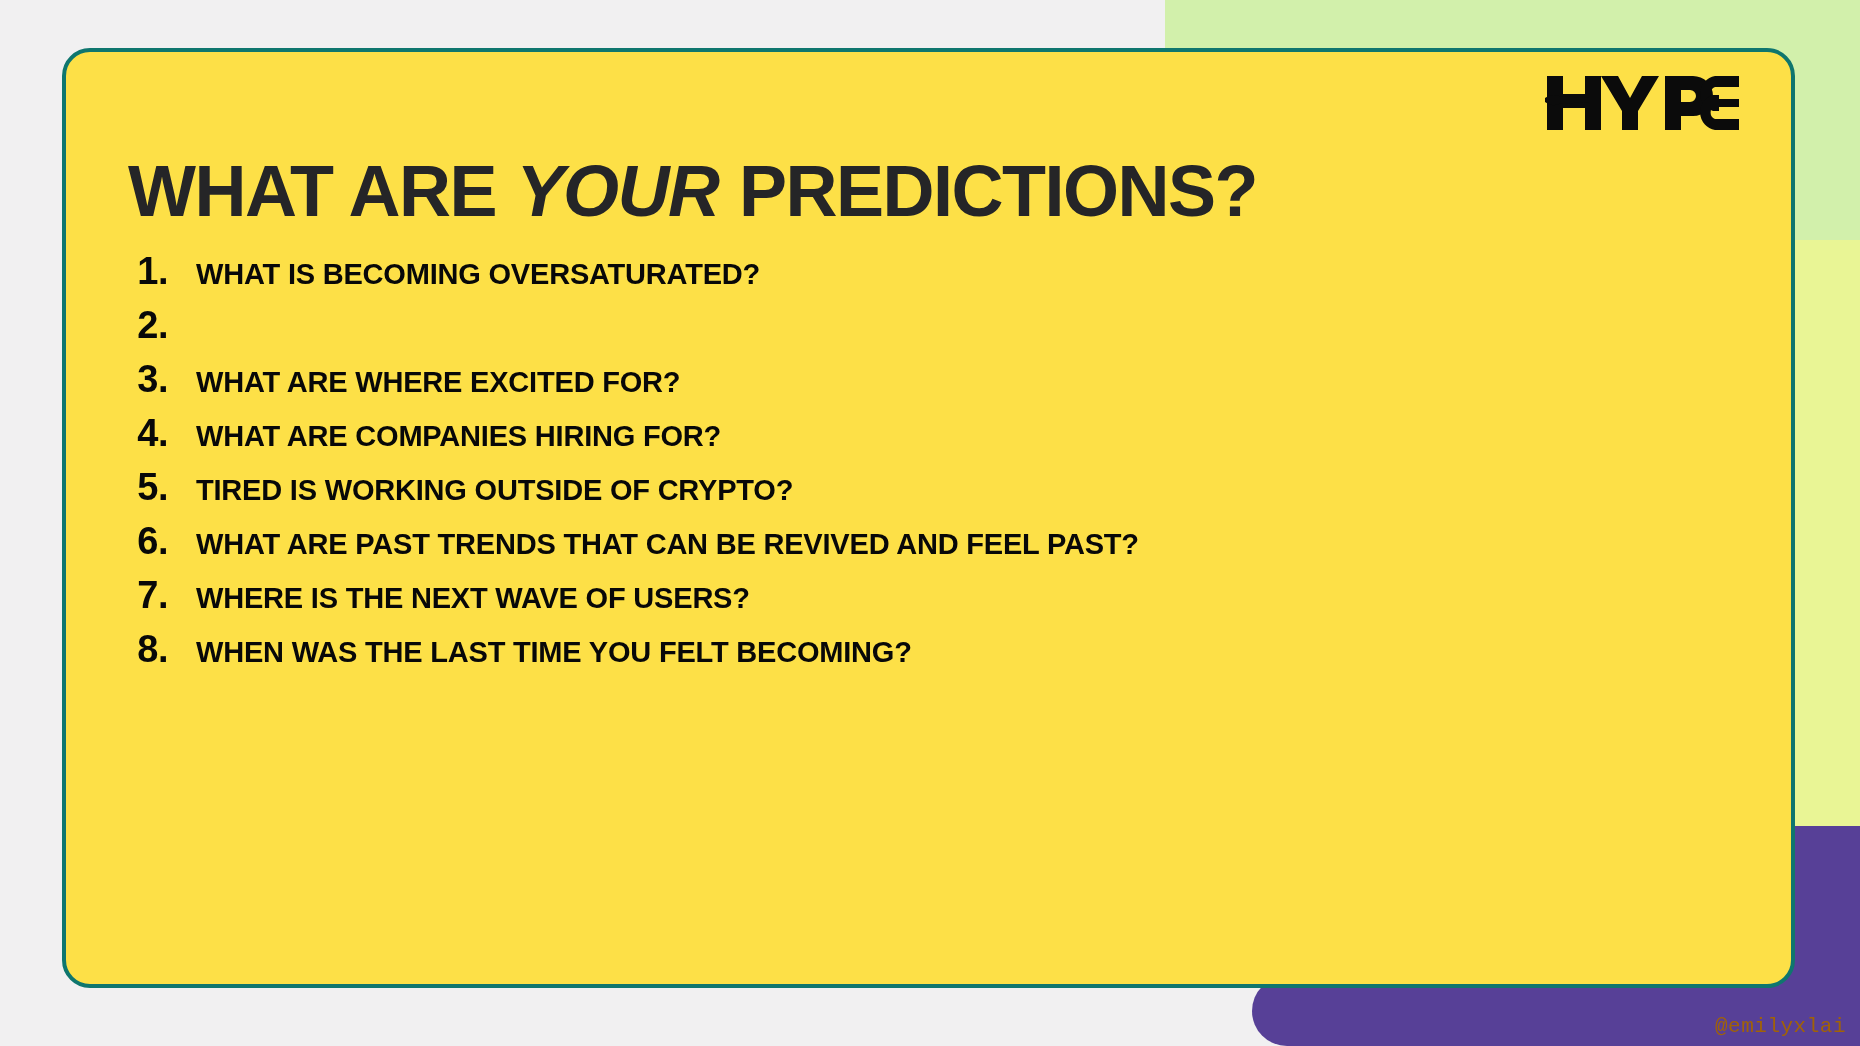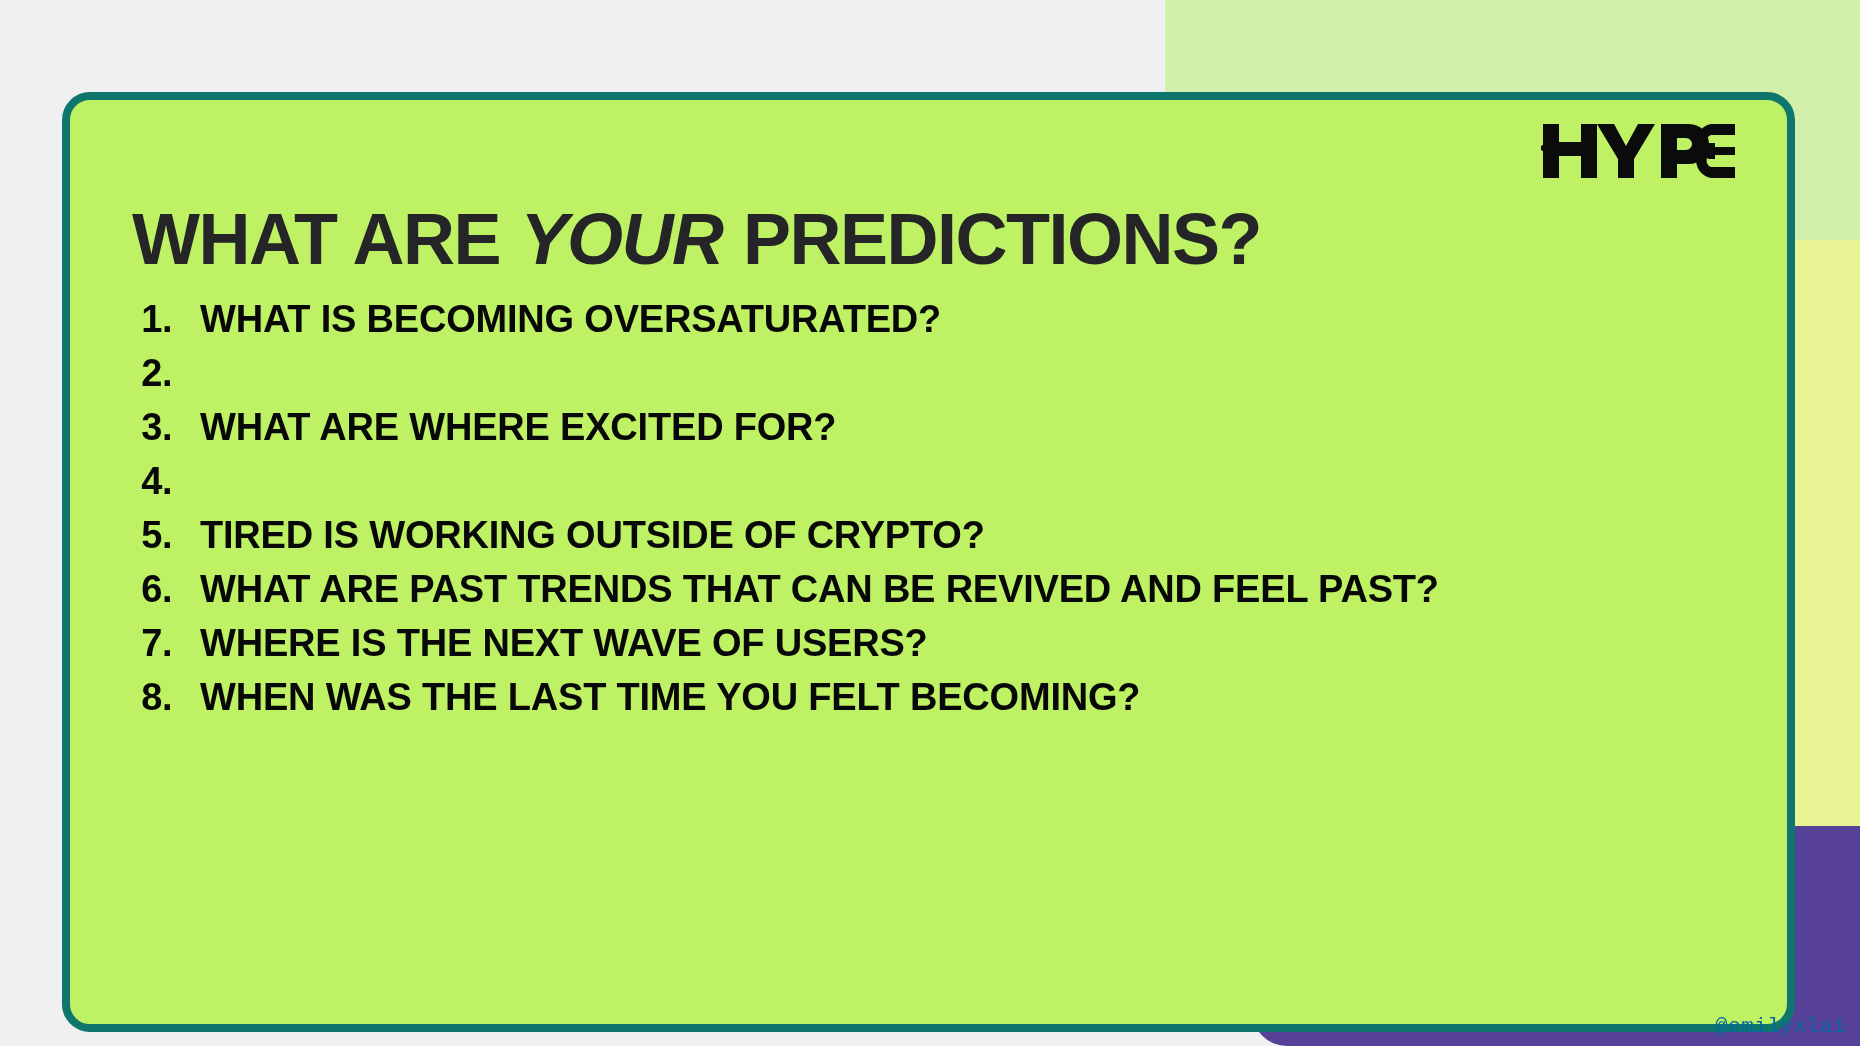--- a/index.html
+++ b/index.html
@@ -61,26 +61,25 @@
     border-bottom-left-radius: 40px;
   }
 
   
   #slide-card {
     position: absolute;
     left: 62px;
     top: 48px;
     width: 1733px;
     height: 940px;
-    background: #bef264;
-    border: 8px solid #0f766e;
+    background: #fde047;
+    border: 4px solid #0f766e;
     border-radius: 28px;
     box-sizing: border-box;
     z-index: 2;
-    margin-top: 44px;
   }
 
   
   #slide-header {
     position: absolute;
     left: 0;
     right: 0;
     top: 0;
     height: 160px;
   }
@@ -132,34 +131,34 @@
     width: 64px;
     flex: 0 0 64px;
     text-align: right;
     font-size: 38px;
     font-weight: 700;
     color: #080808;
     letter-spacing: -0.5px;
   }
   .question-text {
     margin-left: 28px;
-    font-size: 38px;
+    font-size: 29px;
     font-weight: 700;
     color: #080808;
     letter-spacing: -0.2px;
   }
 
   
   #watermark {
     position: absolute;
     right: 14px;
     bottom: 8px;
     font-family: "Liberation Mono", "DejaVu Sans Mono", monospace;
     font-size: 21px;
-    color: #0369a1;
+    color: #a16207;
     letter-spacing: 0.5px;
     z-index: 5;
   }
 </style>
 </head>
 <body>
 
 <div id="deco-layer">
   <div id="deco-green"></div>
   <div id="deco-yellow"></div>
@@ -200,20 +199,21 @@
     </li>
     <li class="question-row">
       <span class="question-index">2.</span>
     </li>
     <li class="question-row">
       <span class="question-index">3.</span>
       <span class="question-text">WHAT ARE WHERE EXCITED FOR?</span>
     </li>
     <li class="question-row">
       <span class="question-index">4.</span>
+      <span class="question-text">WHAT ARE COMPANIES HIRING FOR?</span>
     </li>
     <li class="question-row">
       <span class="question-index">5.</span>
       <span class="question-text">TIRED IS WORKING OUTSIDE OF CRYPTO?</span>
     </li>
     <li class="question-row">
       <span class="question-index">6.</span>
       <span class="question-text">WHAT ARE PAST TRENDS THAT CAN BE REVIVED AND FEEL PAST?</span>
     </li>
     <li class="question-row">

